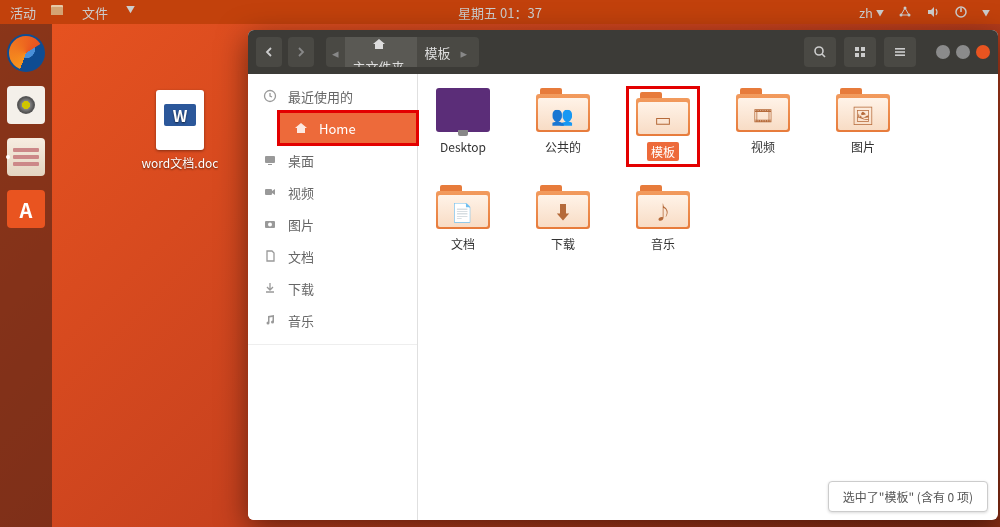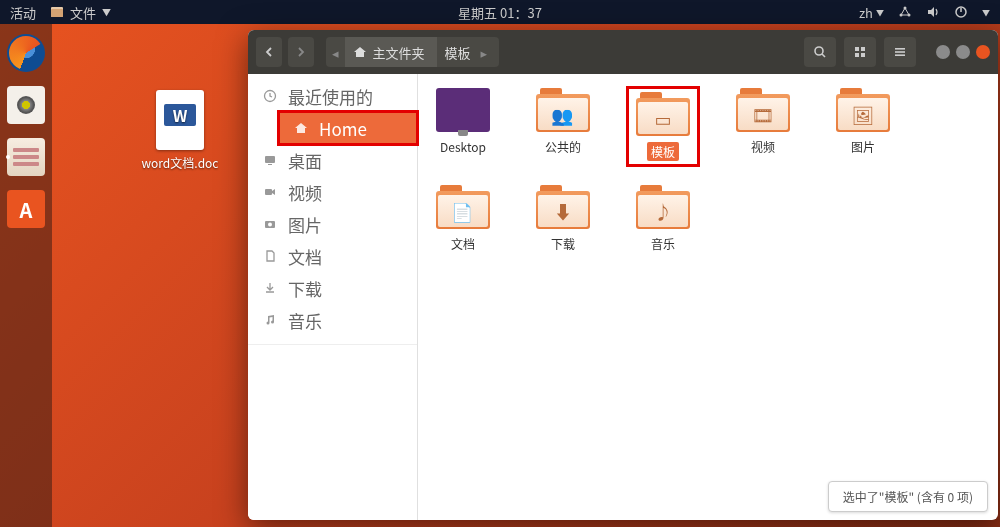--- a/index.html
+++ b/index.html
@@ -1,18 +1,18 @@
 <!DOCTYPE html>
 <html><head>
 <meta charset="utf-8">
 <style>
   * { box-sizing: border-box; margin: 0; padding: 0; font-family: "Noto Sans CJK SC", "Ubuntu", sans-serif; }
   body { width: 1000px; height: 527px; overflow: hidden; background: linear-gradient(135deg, #E95420 0%, #C7411E 50%, #8B2E15 100%); position: relative; }
   
-  .topbar { height: 24px; background: #0f172a; color: #ccc; display: flex; align-items: center; font-size: 13px; padding: 0 10px; justify-content: space-between; }
+  .topbar { height: 24px; background: #c2410c; color: #ccc; display: flex; align-items: center; font-size: 13px; padding: 0 10px; justify-content: space-between; }
   .topbar .left, .topbar .right { display: flex; align-items: center; gap: 14px; }
   .topbar .center { position: absolute; left: 50%; transform: translateX(-50%); }
   .topbar .icon { width: 14px; height: 14px; display: inline-flex; align-items: center; justify-content: center; }
   
   .launcher { position: absolute; left: 0; top: 24px; width: 52px; height: calc(100% - 24px); background: rgba(60,30,20,0.55); display: flex; flex-direction: column; align-items: center; padding-top: 8px; gap: 10px; }
   .launcher-item { width: 42px; height: 42px; border-radius: 6px; display: flex; align-items: center; justify-content: center; cursor: pointer; }
   .ff-icon { background: radial-gradient(circle at 50% 40%, #4A90D9 30%, #0E4C92 31%); border-radius: 50%; width: 38px; height: 38px; position: relative; }
   .ff-icon::after { content:""; position:absolute; inset:2px; border-radius:50%; background: conic-gradient(from 200deg, #F7941E, #E95420 60%, transparent 61%); }
   .rythm-icon { background:#f4f0ea; width:38px;height:38px;border-radius:4px; position:relative; }
   .rythm-icon::after{content:"";position:absolute;top:10px;left:10px;width:18px;height:18px;border-radius:50%;background:radial-gradient(circle,#cfc500 30%,#888 31%,#555 60%);}
@@ -25,30 +25,30 @@
   .word-doc { width: 48px; height: 60px; margin: 0 auto 4px; background:#fff; border-radius:3px; position:relative; box-shadow:0 1px 3px rgba(0,0,0,0.4);}
   .word-doc::before{content:"";position:absolute;left:8px;top:14px;width:32px;height:22px;background:#2B579A;border-radius:2px;}
   .word-doc::after{content:"W";position:absolute;left:8px;top:14px;width:32px;height:22px;color:#fff;font-weight:bold;display:flex;align-items:center;justify-content:center;font-size:16px;}
   
   .fm-window { position: absolute; left: 248px; top: 30px; width: 750px; height: 490px; background:#fff; border-radius:6px; box-shadow:0 8px 30px rgba(0,0,0,0.5); overflow:hidden; display:flex; flex-direction:column; }
   .fm-header { height: 44px; background:#3C3B37; display:flex; align-items:center; padding:0 8px; gap:6px; }
   .hbtn { width:32px; height:30px; border-radius:4px; background:#4a4944; color:#ddd; display:flex; align-items:center; justify-content:center; cursor:pointer; font-size:14px;}
   .hbtn.small{width:26px;}
   .pathbar { display:flex; align-items:center; height:30px; background:#4a4944; border-radius:4px; margin-left:6px; overflow:hidden;}
   .pathseg { padding:0 12px 0 8px; color:#ddd; font-size:13px; display:flex; align-items:center; gap:6px; height:100%; position:relative; cursor:pointer;}
-  .pathseg.home { background:#5a5954; }
+  .pathseg.home { background:#5a5954;flex-direction:column; }
   .pathseg .chev { color:#888; margin-left:4px;}
   .header-right { margin-left:auto; display:flex; align-items:center; gap:8px;}
   .winctrl { display:flex; gap:6px; margin-left:12px;}
   .winctrl div{width:14px;height:14px;border-radius:50%;cursor:pointer;}
   .wc-min{background:#8b8b8b;} .wc-max{background:#8b8b8b;} .wc-close{background:#E95420;}
   
   .fm-body { flex:1; display:flex; }
   .sidebar { width:170px; background:#fff; border-right:1px solid #e0e0e0; padding-top:6px;}
-  .side-item { height:32px; display:flex; align-items:center; gap:10px; padding:0 14px; color:#666; font-size:17px; cursor:pointer;}
+  .side-item { height:32px; display:flex; align-items:center; gap:10px; padding:0 14px; color:#666; font-size:13px; cursor:pointer;}
   .side-item.active { background:#ED6A3A; color:#fff;margin-left:31px; }
   .side-item .si-icon{width:16px;height:16px;display:flex;align-items:center;justify-content:center;opacity:0.85;}
   .side-sep { border-top:1px solid #eee; margin:8px 0;}
   .highlight-red { outline: 3px solid #E30000; outline-offset: -1px; }
   
   .content { flex:1; position:relative; padding:14px 10px; }
   .icon-grid { display:flex; flex-wrap:wrap; gap:20px 30px; align-content:flex-start;}
   .folder-item { width:70px; text-align:center; font-size:12px; color:#333; cursor:pointer;}
   .folder-shape { width:54px; height:44px; margin:0 auto 6px; position:relative; }
   .folder-base { position:absolute; inset:6px 0 0 0; background:linear-gradient(#F29B5E,#E77B3B); border-radius:3px;}
@@ -59,21 +59,21 @@
   .desktop-mon::after{content:"";position:absolute;bottom:-4px;left:22px;width:10px;height:6px;background:#888;border-radius:0 0 2px 2px;}
   .statusbar { position:absolute; bottom:8px; right:10px; background:#fff; border:1px solid #ccc; border-radius:4px; padding:6px 14px; font-size:12px; color:#555; box-shadow:0 1px 3px rgba(0,0,0,0.15);}
   svg { display:block; }
 </style>
 </head>
 <body>
 
 <div class="topbar">
   <div class="left">
     <span>活动</span>
-    <span style="display:flex;align-items:center;gap:6px;">
+    <span style="display:flex;align-items:flex-start;gap:18px;">
       <span class="icon">
         <svg width="14" height="14" viewBox="0 0 14 14">
             <rect x="1" y="2" width="12" height="10" rx="1" fill="#E6C9A8"></rect>
             <rect x="1" y="4" width="12" height="8" rx="1" fill="#D4A373"></rect>
           </svg>
       </span>
       <span>文件</span>
       <span style="font-size:9px;">▼</span>
     </span>
   </div>

